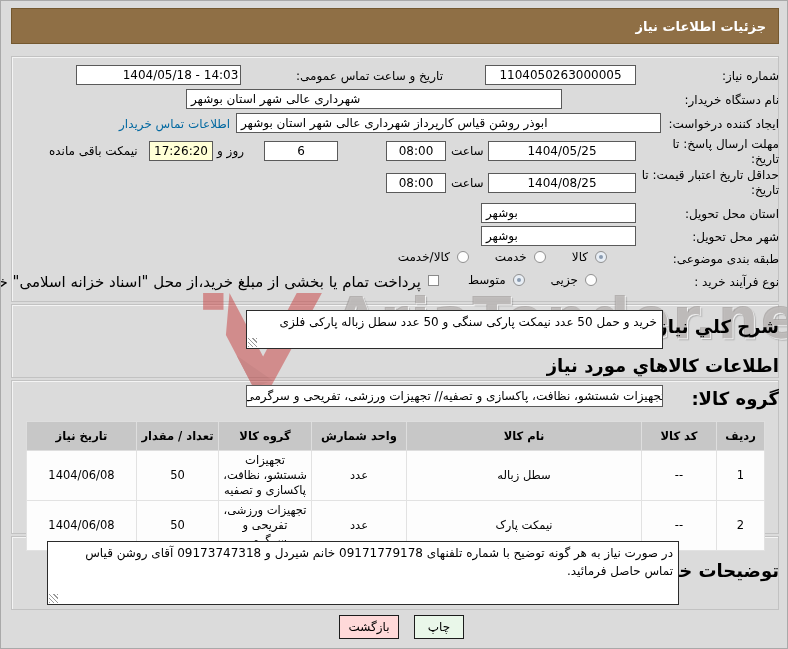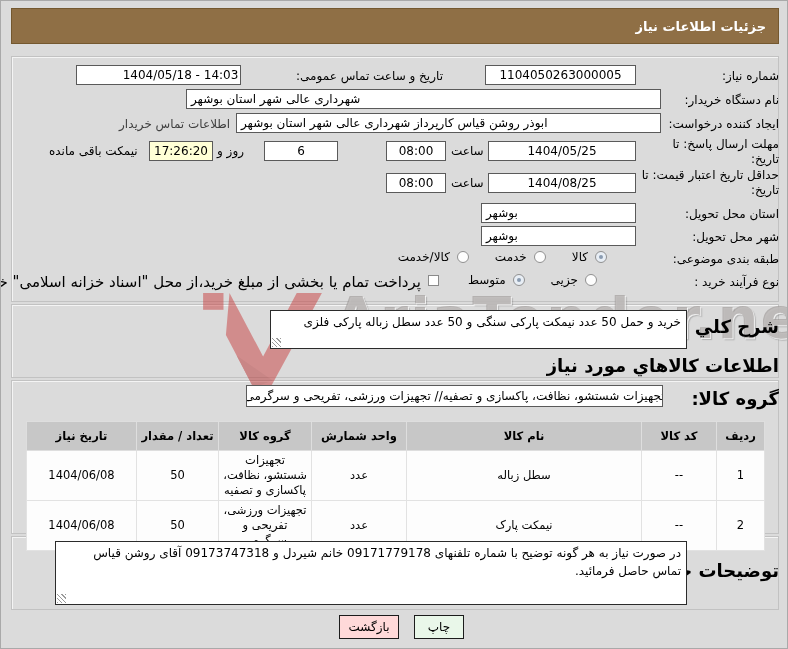--- a/index.html
+++ b/index.html
@@ -43,42 +43,42 @@
   .lbl.bold { font-weight:bold; font-size:18px; }
   .box {
     position:absolute; z-index:2; height:20px;
     background:#fff; border:1px solid #5a5a5a;
     display:flex; align-items:center; justify-content:center;
     padding:0 4px; white-space:nowrap; overflow:hidden;
   }
   .box.ltr { direction:ltr; }
   .box.alignright { justify-content:flex-end; }
   .box.yellow { background:#ffffd6; }
-  .link { position:absolute; z-index:2; color:#404040; cursor:pointer; }
+  .link { position:absolute; z-index:2; color:#0369a1; cursor:pointer; }
   .radio-group { position:absolute; z-index:2; display:flex; gap:26px; align-items:center; }
   .ropt { display:flex; align-items:center; gap:7px; }
   .radio {
     width:12px; height:12px; border-radius:50%;
     border:1px solid #909090; background:#fdfdfd; display:inline-block;
     position:relative; flex:0 0 auto;
   }
   .radio.sel { background:#e8eef5; }
   .radio.sel::after {
     content:""; position:absolute; left:3px; top:3px; width:4px; height:4px;
     border-radius:50%; background:#8a9bb0;
   }
   .checkline { position:absolute; z-index:2; display:flex; align-items:flex-start; gap:7px; }
   .checkbox {
     width:11px; height:11px; border:1px solid #8a8a8a; background:#fff;
     flex:0 0 auto; margin-top:2px;
   }
   .checktext { font-size:15px; white-space:nowrap; }
   .textarea {
     position:absolute; z-index:2; background:#fff; border:1px solid #2b2b2b;
-    padding:2px 5px; overflow:hidden; line-height:1.5; text-align:right;margin-left:24px;
+    padding:2px 5px; overflow:hidden; line-height:1.5; text-align:right;
   }
   .textarea::after {  
     content:""; position:absolute; left:1px; bottom:1px; width:9px; height:9px;
     background:repeating-linear-gradient(45deg,#9a9a9a 0 1px,transparent 1px 3px);
   }
   
   .goods-table {
     position:absolute; left:25px; top:420px; width:738px; z-index:2;
     border-collapse:collapse; table-layout:fixed;
     background:#fdfdfd; border:1px solid #9f9f9f;
@@ -127,21 +127,21 @@
   <div class="titlebar">جزئیات اطلاعات نیاز</div>
 
   <div class="panel" id="panel-form"></div>
 
   <div class="lbl" style="right:8px; top:68px;margin-left:48px;">شماره نیاز:</div>
   <div class="box ltr" style="left:484px; top:64px; width:151px;">1104050263000005</div>
   <div class="lbl" style="left:245px; top:68px; width:197px; text-align:right;">تاریخ و ساعت تماس عمومی:</div>
   <div class="box ltr" style="left:75px; top:64px; width:165px;padding-left:48px;">1404/05/18 - 14:03</div>
 
   <div class="lbl" style="right:8px; top:92px;">نام دستگاه خریدار:</div>
-  <div class="box alignright" style="left:185px; top:88px; width:475px;">شهرداری عالی شهر استان بوشهر</div>
+  <div class="box alignright" style="left:185px; top:88px; width:376px;">شهرداری عالی شهر استان بوشهر</div>
 
   <div class="lbl" style="right:8px; top:116px;">ایجاد کننده درخواست:</div>
   <div class="box alignright" style="left:235px; top:112px; width:425px;">ابوذر روشن قیاس کارپرداز شهرداری عالی شهر استان بوشهر</div>
   <div class="link" style="left:118px; top:116px;">اطلاعات تماس خریدار</div>
 
   <div class="lbl" style="right:8px; top:136px; width:112px; text-align:right;">مهلت ارسال پاسخ: تا تاریخ:</div>
   <div class="box ltr" style="left:487px; top:140px; width:148px;">1404/05/25</div>
   <div class="lbl" style="left:450px; top:143px;">ساعت</div>
   <div class="box ltr" style="left:385px; top:140px; width:60px;">08:00</div>
   <div class="box ltr" style="left:263px; top:140px; width:74px;">6</div>
@@ -238,18 +238,18 @@
           <td>عدد</td>
           <td>تجهیزات ورزشی، تفریحی و سرگرمی</td>
           <td>50</td>
           <td>1404/06/08</td>
         </tr>
       </tbody>
   </table>
 
   <div class="panel" id="panel-notes"></div>
   <div class="lbl bold" style="right:8px; top:562px;">توضیحات خریدار:</div>
-  <div class="textarea" style="left:30px; top:540px; width:632px; height:64px;">در صورت نیاز به هر گونه توضیح با شماره تلفنهای 09171779178 خانم شیردل و 09173747318 آقای روشن قیاس تماس حاصل فرمائید.</div>
+  <div class="textarea" style="left:46px; top:540px; width:632px; height:64px;">در صورت نیاز به هر گونه توضیح با شماره تلفنهای 09171779178 خانم شیردل و 09173747318 آقای روشن قیاس تماس حاصل فرمائید.</div>
 
   <div class="btn" id="btn-print">چاپ</div>
   <div class="btn" id="btn-back">بازگشت</div>
 
 </div>
 
 </body></html>

